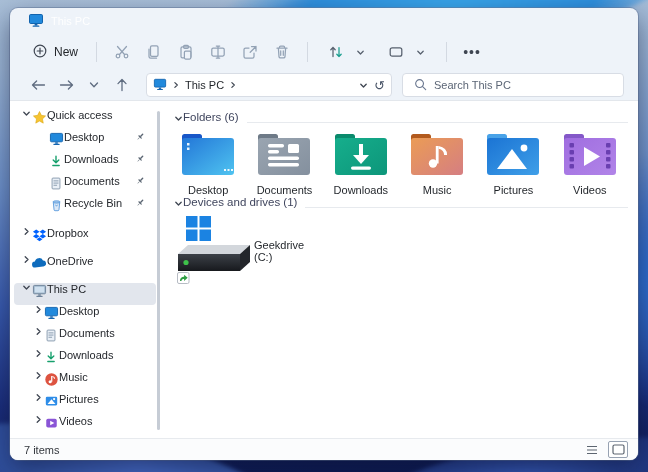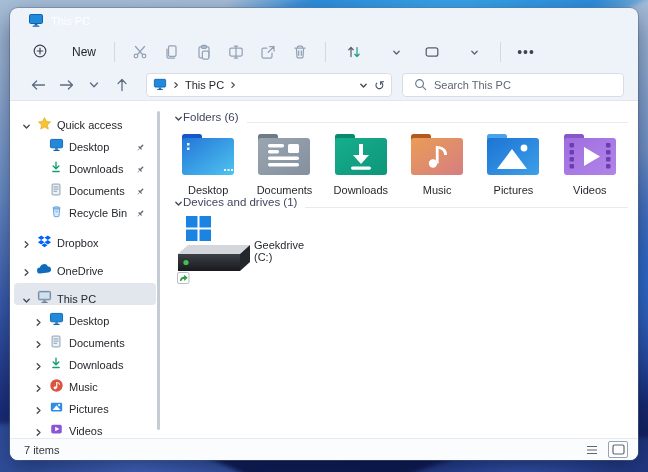--- a/index.html
+++ b/index.html
@@ -28,21 +28,21 @@
   
   .window { position:absolute; left:10px; top:8px; width:628px; height:452px;
     background:#eef3f9; border-radius:8px; overflow:hidden;
     box-shadow:0 10px 26px rgba(5,12,40,.5), 0 0 0 1px rgba(110,130,165,.55);
     display:flex; flex-direction:column; }
 
   .titlebar { height:26px; display:flex; align-items:center; padding-left:18px; gap:7px; flex:0 0 auto; }
   .titlebar .title { color:rgba(255,255,255,.92); font-size:11px; }
 
   .toolbar { height:36px; display:flex; align-items:center; padding:0 14px; gap:2px; flex:0 0 auto; }
-  .tbtn { display:flex; align-items:center; gap:24px; padding:5px 8px; border-radius:4px; cursor:default;justify-content:space-between; }
+  .tbtn { display:flex; align-items:center; gap:6px; padding:5px 8px; border-radius:4px; cursor:default;justify-content:space-between; }
   .new-label { font-size:12px; color:#23262b; }
   .tdiv { width:1px; height:20px; background:#d3d9e2; margin:0 8px; }
   .ticon { display:flex; align-items:center; justify-content:center; width:30px; height:26px; border-radius:4px; }
   .ticon svg { stroke:#93a2b5; fill:none; stroke-width:1.25; stroke-linecap:round; stroke-linejoin:round; }
   .ticon.en svg { stroke:#57606e; }
   .tchev { width:16px; }
   .more-dots { font-size:14px; color:#3f4652; letter-spacing:1px; }
 
   .navrow { height:30px; display:flex; align-items:center; padding:0 14px 0 16px; gap:4px; flex:0 0 auto; }
   .nbtn { width:24px; height:24px; display:flex; align-items:center; justify-content:center; border-radius:4px; }
@@ -55,21 +55,21 @@
   .searchbar { width:222px; height:24px; background:#fff; border:1px solid #d8dde5; border-radius:4px;
     display:flex; align-items:center; padding:0 11px; gap:7px; }
   .searchbar input { border:none; outline:none; flex:1; font-family:"Liberation Sans",sans-serif; font-size:11px; color:#333; background:transparent; }
   .searchbar input::placeholder { color:#5c6676; }
 
   .bodyrow { flex:1; display:flex; background:#fff; border-top:1px solid #e3e7ec; min-height:0; }
 
   
   .sidebar { width:152px; flex:0 0 auto; padding-top:8px; position:relative; }
   .sscroll { position:absolute; right:2px; top:10px; bottom:8px; width:3px; background:#c6ccd5; border-radius:2px; }
-  .srow { height:22px; display:flex; align-items:flex-end; gap:5px; padding-left:8px; margin:0 6px 0 4px; border-radius:4px; cursor:default; }
+  .srow { height:22px; display:flex; align-items:flex-start; padding-left:8px; margin:0 6px 0 4px; border-radius:4px; cursor:default; }
   .srow.sel { background:#e2e6ed; }
   .srow.indent-qa { padding-left:34px; }
   .srow.indent-pc { padding-left:20px; }
   .gap { height:8px; }
   .gap-s { height:6px; }
   .chev svg { stroke:#3f4652; fill:none; stroke-width:1.3; stroke-linecap:round; stroke-linejoin:round; display:block; }
   .sic { width:16px; height:16px; display:flex; align-items:center; justify-content:center; flex:0 0 auto; }
   .slabel { color:#24272c; white-space:nowrap; }
   .pin { margin-left:auto; margin-right:10px; display:flex; }
   .pin svg { fill:#5a6572; }

